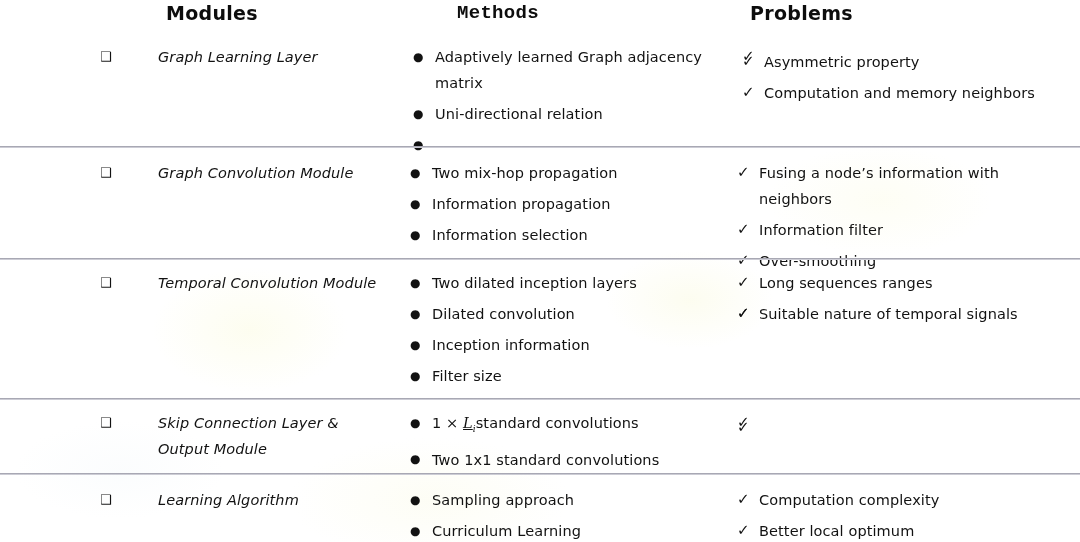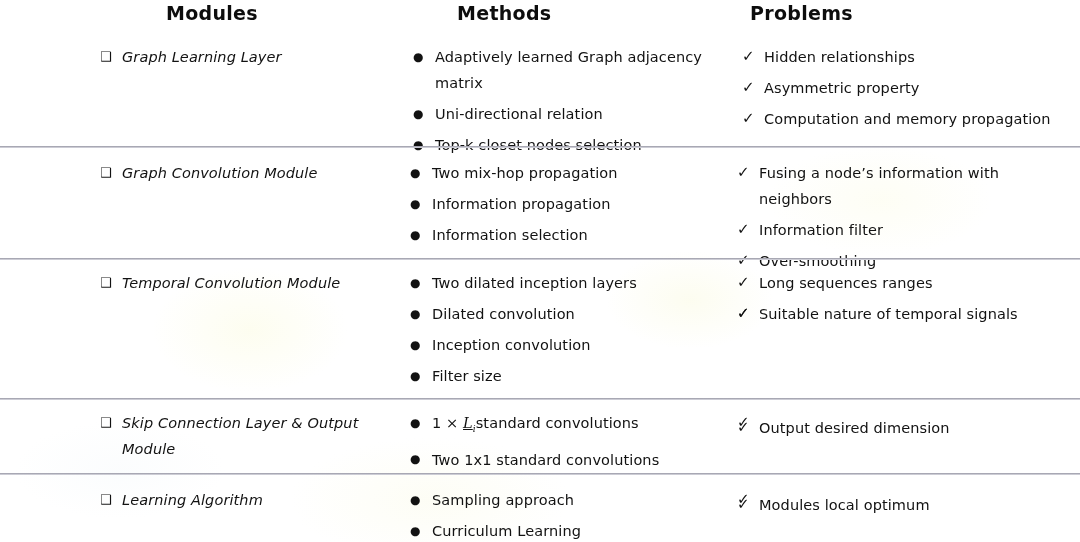--- a/index.html
+++ b/index.html
@@ -48,21 +48,21 @@
     position: absolute;
     top: 0;
     font-family: "DejaVu Sans", sans-serif;
     font-weight: bold;
     font-size: 19px;
     color: #0d0d0d;
     letter-spacing: 0.3px;
     white-space: nowrap;
   }
   .col-head.modules  { left: 166px; }
-  .col-head.methods  { left: 457px; }
+  .col-head.methods  { left: 457px; font-family: Liberation Mono, monospace; }
   .col-head.problems { left: 750px; }
 
   
   .rule {
     position: absolute;
     left: 0;
     width: 1080px;
     height: 2px;
     background: linear-gradient(to bottom, #9a9aa6 0%, #b9b9c4 55%, #e4e4ea 100%);
     z-index: 2;
@@ -111,20 +111,21 @@
     font-size: 14.5px;
     padding-left: 22px;
   }
   .c-modules .item .marker {
     font-style: normal;
     font-size: 13px;
   }
   .c-modules .item .label {
     display: inline-block;
     white-space: normal;
+    margin-left: 36px;
   }
 
   .c-methods .item .marker {
     font-size: 12px;
     top: -0.5px;
   }
   .c-problems .item .marker {
     font-size: 15px;
     font-weight: normal;
     top: -1px;
@@ -171,35 +172,33 @@
       <div class="item">
         <span class="marker">●</span>
         <span class="label">Adaptively learned Graph adjacency matrix</span>
       </div>
       <div class="item">
         <span class="marker">●</span>
         <span class="label">Uni-directional relation</span>
       </div>
       <div class="item">
         <span class="marker">●</span>
-        <span class="label">Top-k closet nodes selection</span>
-      </div>
-    </div>
-    <div class="cell c-problems">
-      <div class="item">
-        <span class="marker">✓</span>
-        <span class="label">Hidden relationships</span>
+      </div>
+    </div>
+    <div class="cell c-problems">
+      <div class="item">
+        <span class="marker">✓</span>
       </div>
       <div class="item">
         <span class="marker">✓</span>
         <span class="label">Asymmetric property</span>
       </div>
       <div class="item">
         <span class="marker">✓</span>
-        <span class="label">Computation and memory propagation</span>
+        <span class="label">Computation and memory neighbors</span>
       </div>
     </div>
   </div>
 
   <div class="row r1" style="top:160px; height:92px">
     <div class="cell c-modules">
       <div class="item">
         <span class="marker">❑</span>
         <span class="label">Graph Convolution Module</span>
       </div>
@@ -245,21 +244,21 @@
       <div class="item">
         <span class="marker">●</span>
         <span class="label">Two dilated inception layers</span>
       </div>
       <div class="item">
         <span class="marker">●</span>
         <span class="label">Dilated convolution</span>
       </div>
       <div class="item">
         <span class="marker">●</span>
-        <span class="label">Inception convolution</span>
+        <span class="label">Inception information</span>
       </div>
       <div class="item">
         <span class="marker">●</span>
         <span class="label">Filter size</span>
       </div>
     </div>
     <div class="cell c-problems">
       <div class="item">
         <span class="marker">✓</span>
         <span class="label">Long sequences ranges</span>
@@ -290,21 +289,20 @@
         <span class="marker">●</span>
         <span class="label">Two 1x1 standard convolutions</span>
       </div>
     </div>
     <div class="cell c-problems">
       <div class="item">
         <span class="marker">✓</span>
       </div>
       <div class="item">
         <span class="marker">✓</span>
-        <span class="label">Output desired dimension</span>
       </div>
     </div>
   </div>
 
   <div class="row r4" style="top:487px; height:55px">
     <div class="cell c-modules">
       <div class="item">
         <span class="marker">❑</span>
         <span class="label">Learning Algorithm</span>
       </div>
@@ -315,21 +313,22 @@
         <span class="label">Sampling approach</span>
       </div>
       <div class="item">
         <span class="marker">●</span>
         <span class="label">Curriculum Learning</span>
       </div>
     </div>
     <div class="cell c-problems">
       <div class="item">
         <span class="marker">✓</span>
-      </div>
-      <div class="item">
-        <span class="marker">✓</span>
-        <span class="label">Modules local optimum</span>
+        <span class="label">Computation complexity</span>
+      </div>
+      <div class="item">
+        <span class="marker">✓</span>
+        <span class="label">Better local optimum</span>
       </div>
     </div>
   </div>
 
 </div>
 
 </body></html>

